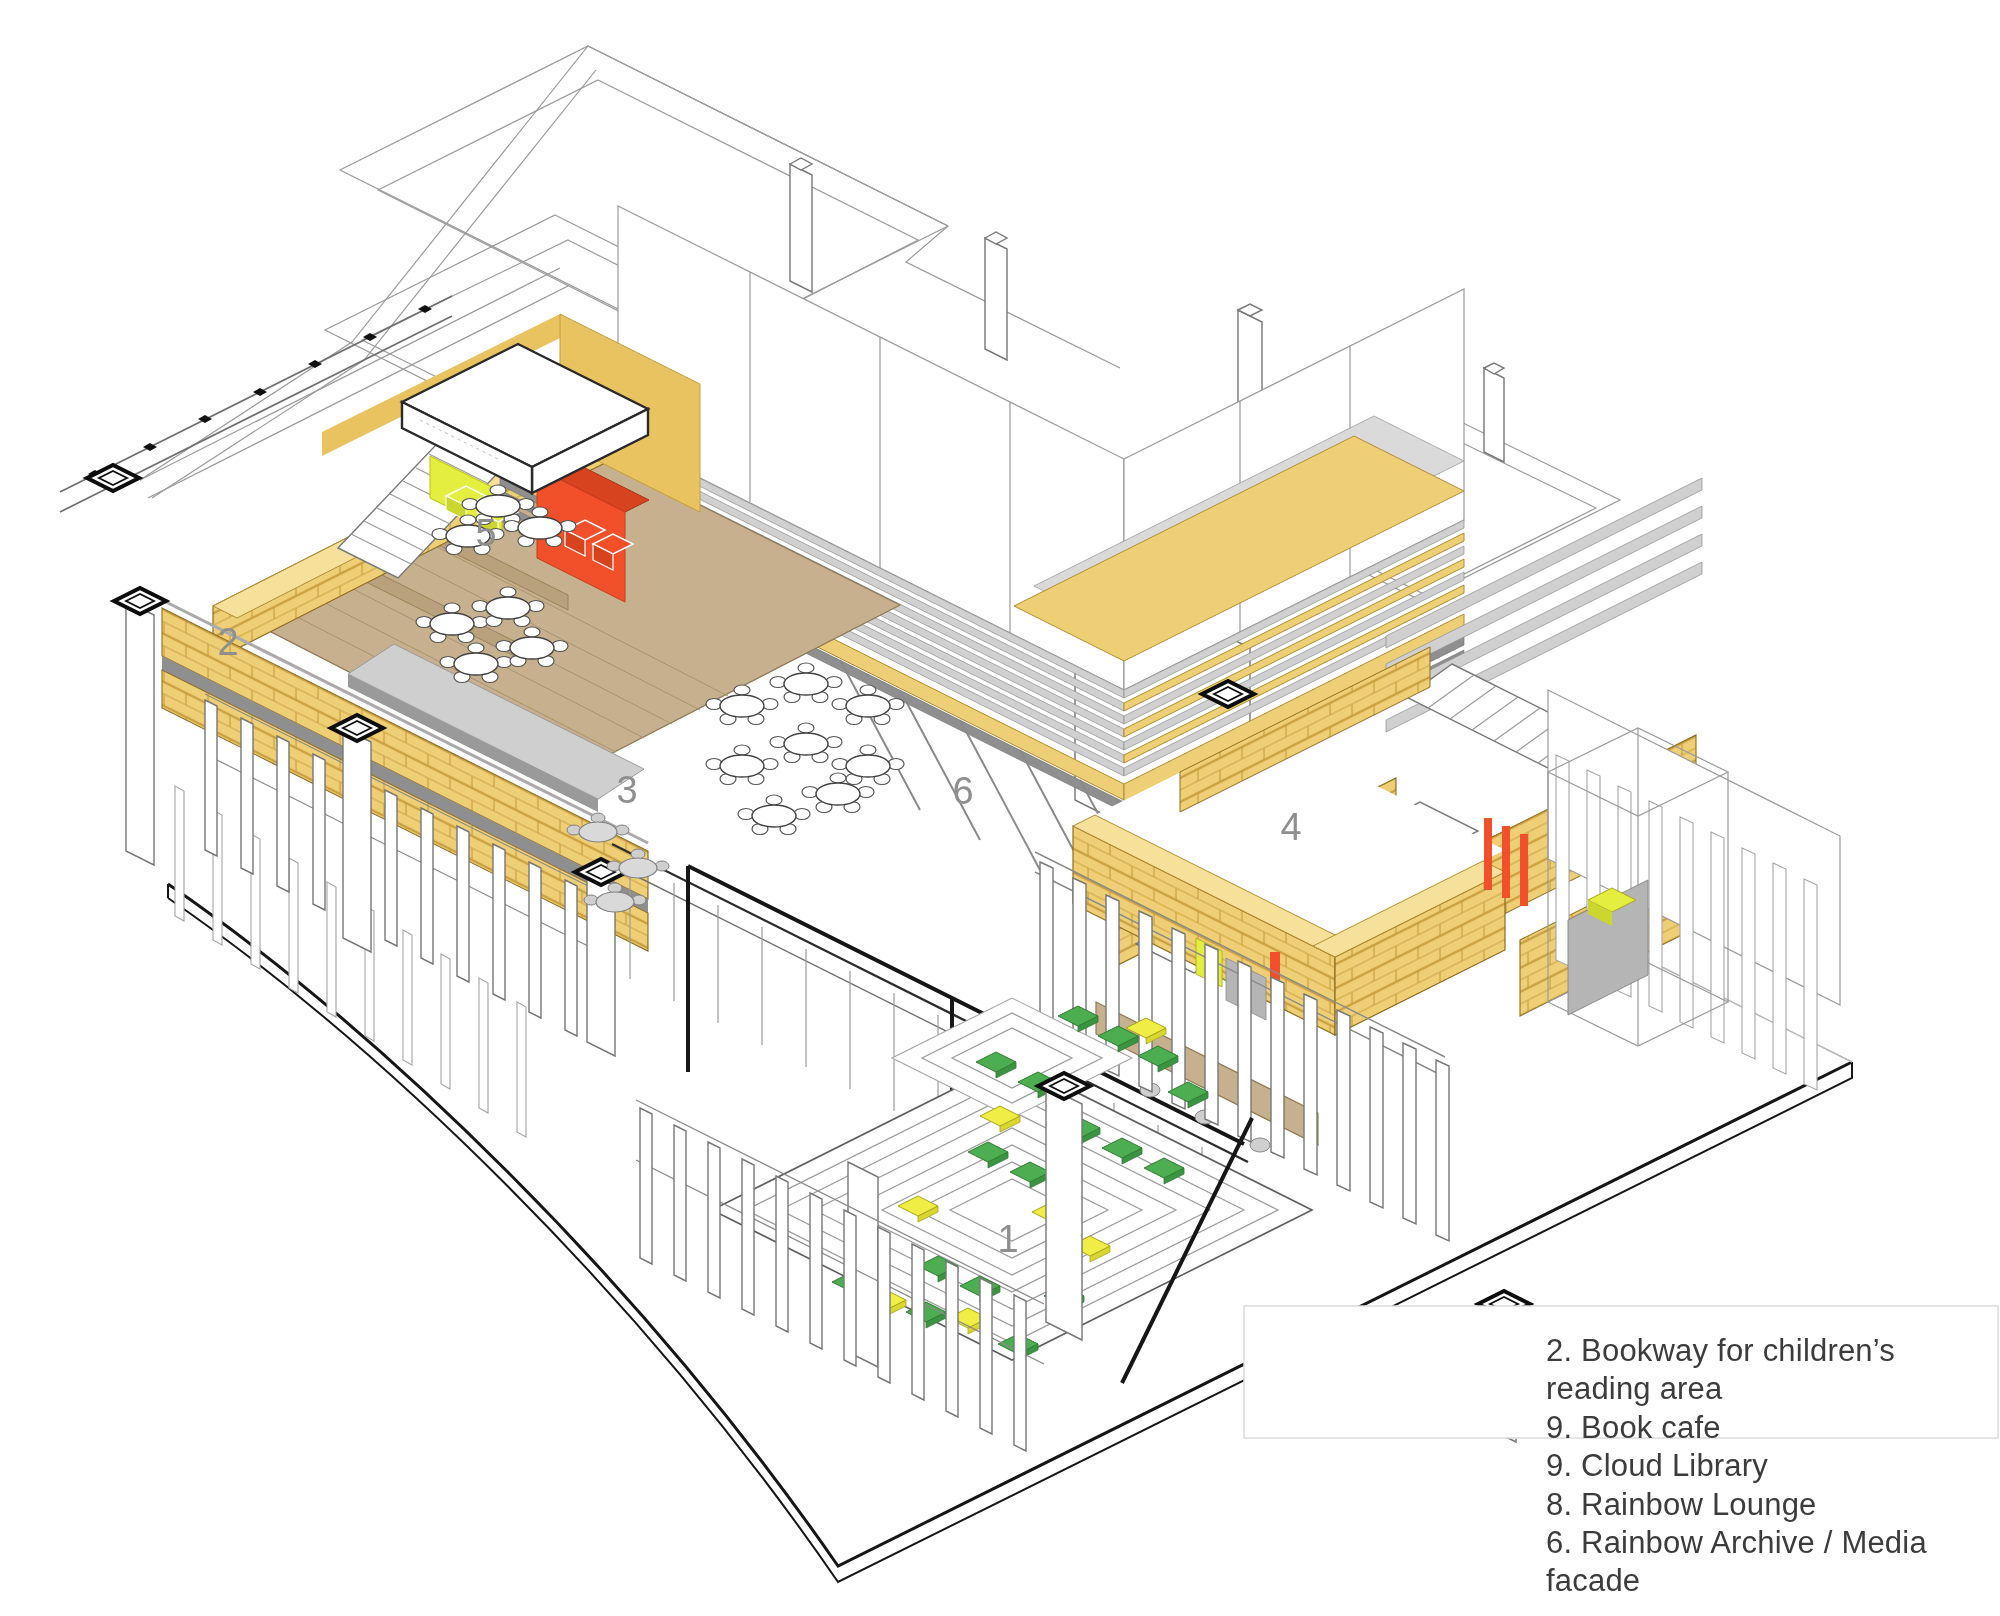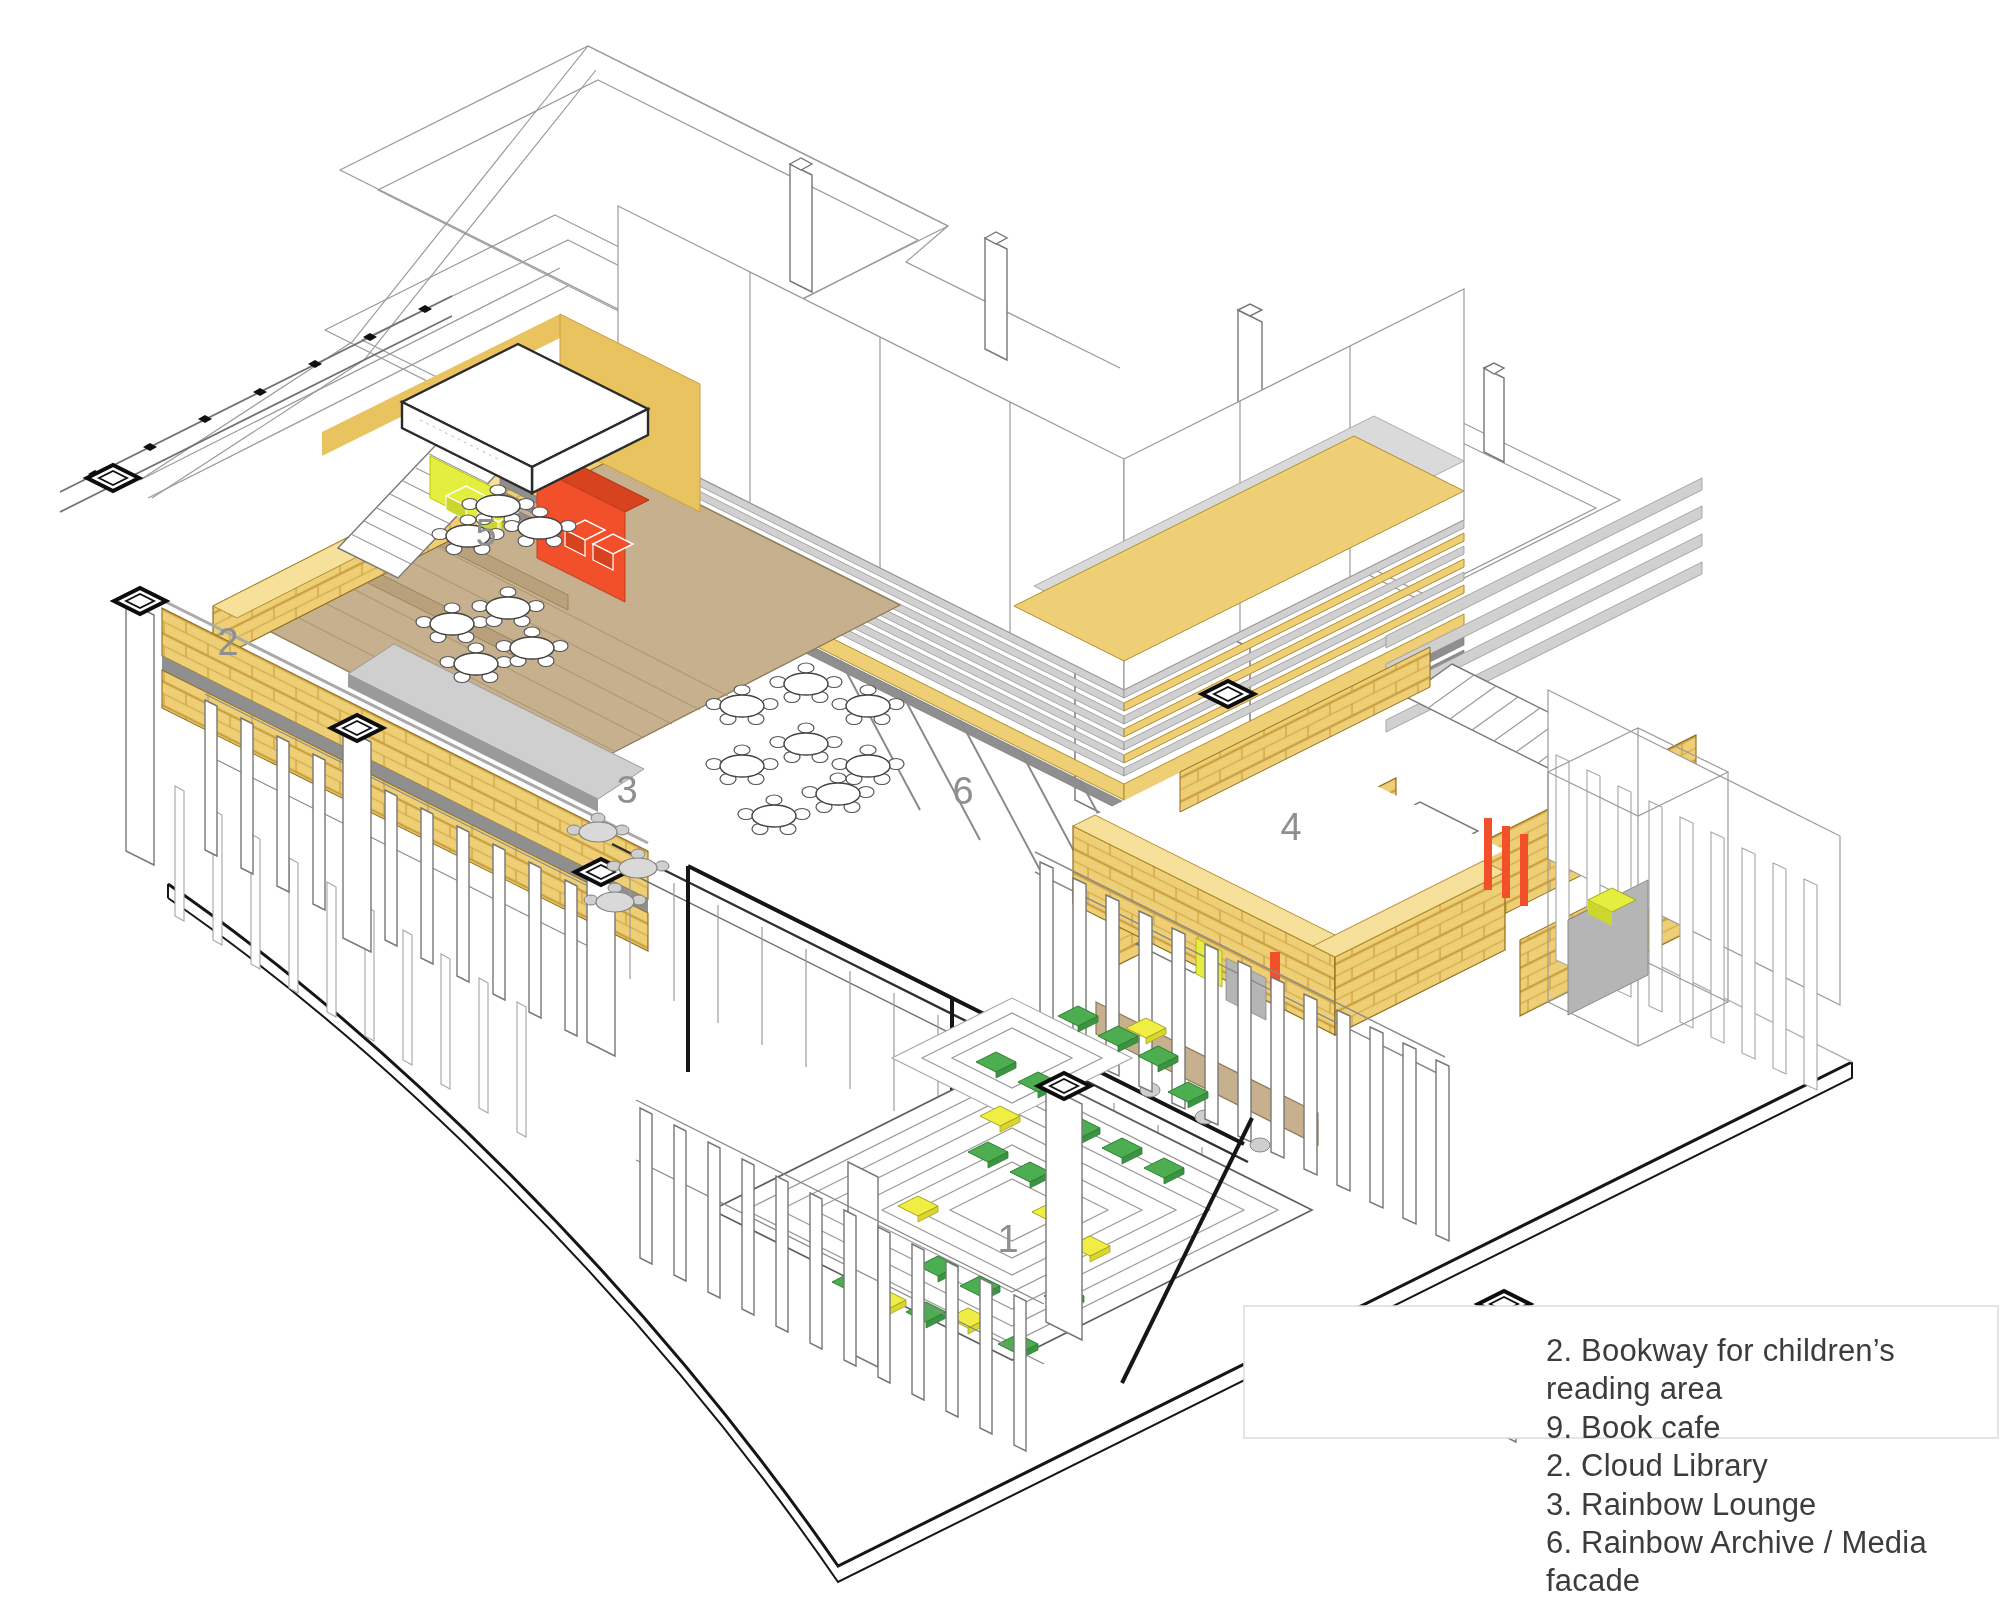--- a/index.html
+++ b/index.html
@@ -429,19 +429,19 @@
     <text class="callout" x="963" y="804" text-anchor="middle">6</text>
   </g>
 
   <rect x="1244" y="1306" width="754" height="132" fill="#ffffff" stroke="#DCDCDC" stroke-width="1.5"></rect>
 </svg>
 
 <div class="legend">
   <ul>
     <li>2. Bookway for children’s reading area</li>
     <li>9. Book cafe</li>
-    <li>2. Cloud Library</li>
-    <li>3. Rainbow Lounge</li>
+    <li>9. Cloud Library</li>
+    <li>8. Rainbow Lounge</li>
     <li>6. Rainbow Archive / Media facade</li>
 
   </ul>
 </div>
 </div>
 
 </body></html>

